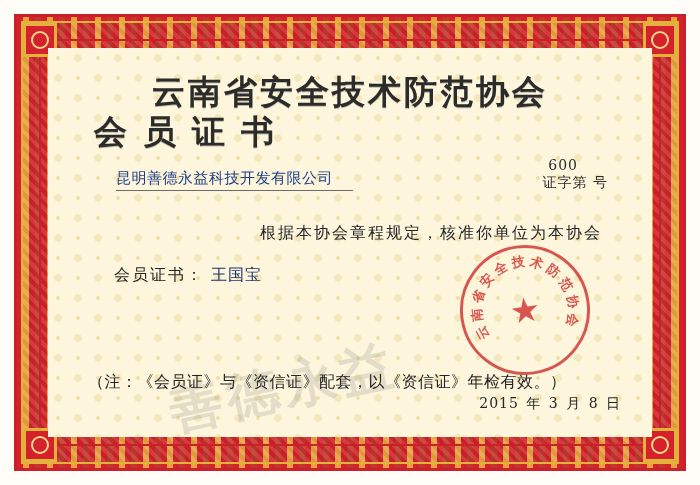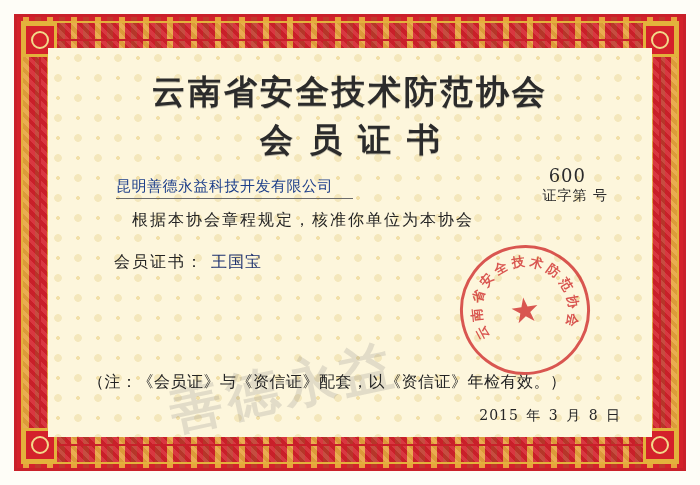--- a/index.html
+++ b/index.html
@@ -114,27 +114,26 @@
     font-family: "DejaVu Serif", "Liberation Serif", serif;
     font-weight: bold;
     font-size: 33px;
     letter-spacing: 3px;
     color: #2b2b2b;
     margin-top: 10px;
     line-height: 1.2;
     text-shadow: 0 1px 0 rgba(0,0,0,0.25);
   }
   .title-sub {
-    text-align: center;
     font-family: "DejaVu Serif", "Liberation Serif", serif;
     font-weight: bold;
     font-size: 33px;
     letter-spacing: 16px;
     color: #2b2b2b;
-    margin-top: 8px;
+    margin-top: 0;
     text-indent: 16px;
     line-height: 1.2;
     text-shadow: 0 1px 0 rgba(0,0,0,0.25);
   }
   .title-note {
     text-align: center;
     font-family: "DejaVu Serif", "Liberation Serif", serif;
     font-size: 15px;
     color: #3a3a3a;
     margin-top: 10px;
@@ -163,40 +162,41 @@
     position: absolute;
     right: 14px;
     top: 0px;
     text-align: right;
     font-family: "DejaVu Serif", "Liberation Serif", serif;
     font-size: 13px;
     color: #2b2b2b;
   }
   .serial-number {
     display: block;
-    font-size: 18px;
-    letter-spacing: 1px;
-    margin-right: 22px;
+    font-size: 14px;
+    letter-spacing: 1px;
+    margin-right: 30px;
     margin-bottom: 1px;
   }
   .serial-label {
     display: block;
     font-size: 14px;
     letter-spacing: 1px;
   }
 
   
   .body-text {
-    margin-top: 9px;
+    margin-top: 30px;
     font-family: "DejaVu Serif", "Liberation Serif", serif;
     font-size: 16px;
     color: #242424;
     line-height: 2.0;
     letter-spacing: 2px;
     padding: 0 20px;
+    text-align: right;
   }
   .body-text .indent { display: inline-block; width: 34px; }
 
   
   .row-rep {
     margin-top: 16px;
     padding-left: 36px;
     font-family: "DejaVu Serif", "Liberation Serif", serif;
     font-size: 16px;
     color: #242424;
@@ -217,21 +217,21 @@
     font-family: "DejaVu Serif", "Liberation Serif", serif;
     font-size: 16px;
     color: #242424;
     letter-spacing: 0.5px;
   }
 
   
   .date-row {
     position: absolute;
     right: 30px;
-    bottom: 12px;
+    bottom: 24px;
     font-family: "DejaVu Serif", "Liberation Serif", serif;
     font-size: 14px;
     color: #242424;
     letter-spacing: 1px;
   }
   .date-row span { margin: 0 1px; }
 
   
   .seal {
     position: absolute;

